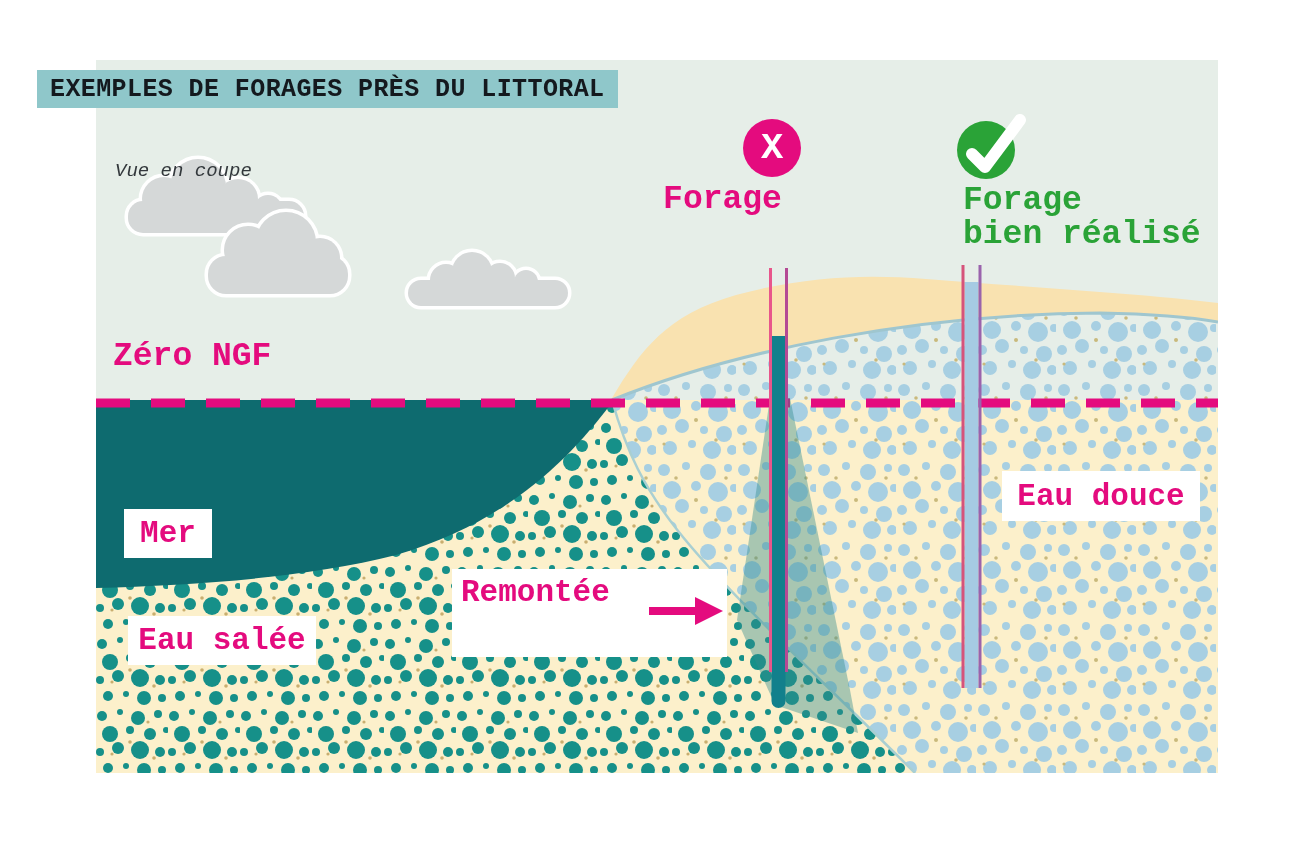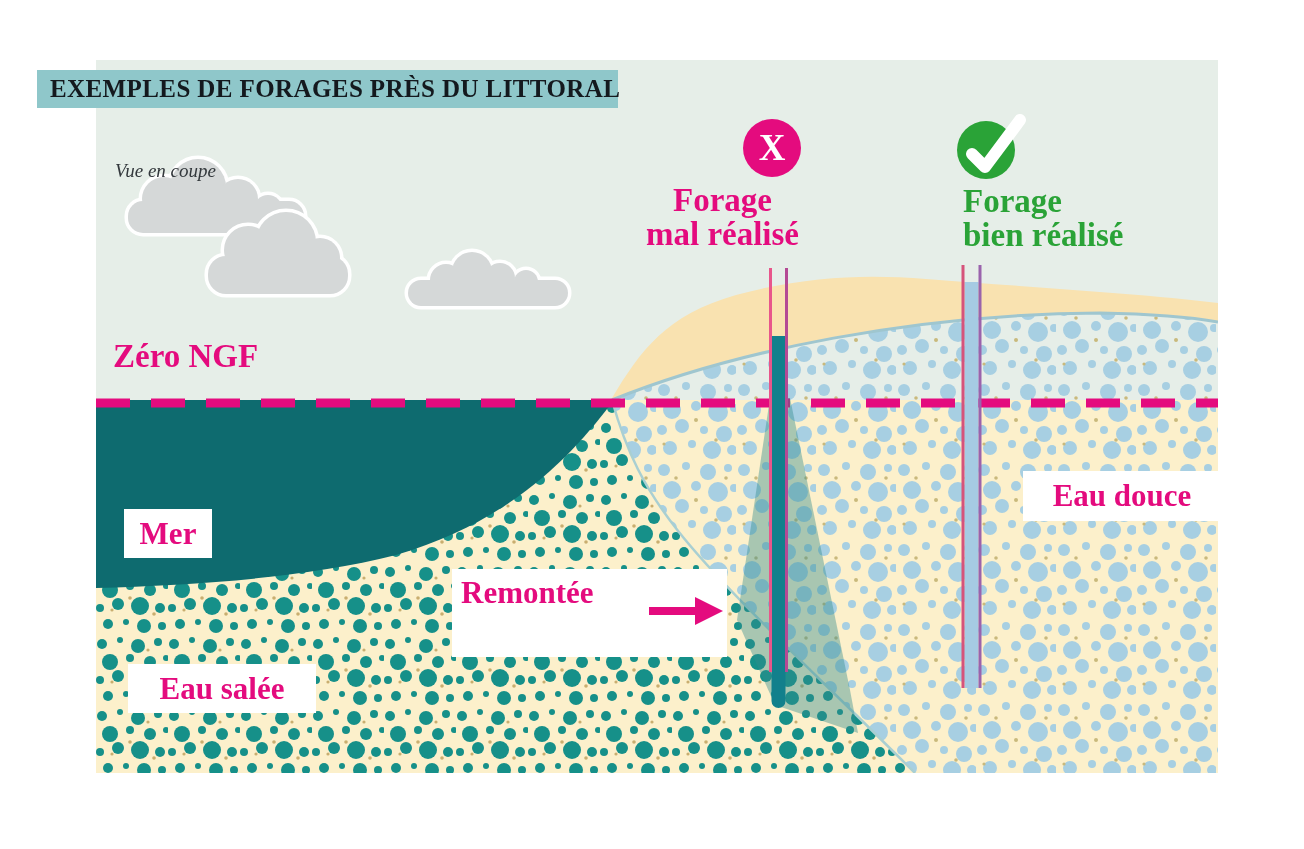--- a/index.html
+++ b/index.html
@@ -1,35 +1,35 @@
 <!DOCTYPE html>
 <html><head>
 <meta charset="utf-8">
 <style>
   html,body{margin:0;padding:0;background:#ffffff;}
   .page{position:relative;width:1304px;height:849px;background:#ffffff;overflow:hidden;
-        font-family:Liberation Serif, serif;}
+        font-family:Liberation Mono, monospace;}
   .scene{position:absolute;left:96px;top:60px;width:1122px;height:713px;}
   .scene svg{position:absolute;left:0;top:0;}
 
   .title-bar{position:absolute;left:37px;top:70px;width:581px;height:38px;background:#8fc7ca;
              display:flex;align-items:center;padding-left:13px;box-sizing:border-box;}
   .title-bar span{font-size:25px;font-weight:bold;color:#14191e;letter-spacing:.4px;white-space:nowrap;}
   .subtitle{position:absolute;left:115px;top:116px;font-size:19px;font-style:italic;color:#33383c;margin-top:44px;}
 
   .pink{color:#e40b7e;}
   .green{color:#2aa337;}
   .lbl{position:absolute;font-weight:bold;font-size:33px;white-space:nowrap;}
   .lbl-zero{left:113px;top:338px;}
 
   .wbox{position:absolute;background:#ffffff;display:flex;align-items:center;justify-content:center;
         font-weight:bold;font-size:31px;color:#e40b7e;white-space:nowrap;}
   .box-mer{left:124px;top:509px;width:88px;height:49px;}
-  .box-salee{left:128px;top:616px;width:188px;height:49px;margin-top:48px;}
-  .box-douce{left:1002px;top:471px;width:198px;height:50px;margin-left:21px;}
+  .box-salee{left:128px;top:616px;width:188px;height:49px;}
+  .box-douce{left:1002px;top:471px;width:198px;height:50px;}
 
   .box-remontee{left:452px;top:569px;width:275px;height:88px;justify-content:flex-start;
                 align-items:flex-start;flex-direction:column;padding:6px 0 0 9px;box-sizing:border-box;
                 line-height:36px;}
   .arrow-wrap{position:absolute;left:195px;top:24px;width:78px;height:36px;}
 
   .well-caption{position:absolute;font-weight:bold;font-size:33px;line-height:34px;}
   .mal-caption{left:615px;top:183px;width:215px;text-align:center;}
   .bien-caption{left:963px;top:184px;width:240px;text-align:left;}
 
@@ -196,21 +196,20 @@
         <polygon points="48,4 76,18 48,32" fill="#e40b7e"></polygon>
       </svg>
     </div>
   </div>
 
   <div class="badge badge-x">
     <span>X</span>
   </div>
   <div class="well-caption pink mal-caption">
     <div>Forage</div>
-    <div>mal réalisé</div>
   </div>
 
   <div class="badge badge-check">
     <svg width="80" height="84" viewBox="0 0 80 84">
       <path d="M20,52 L33,65 L68,18" fill="none" stroke="#ffffff" stroke-width="12" stroke-linecap="round" stroke-linejoin="round"></path>
     </svg>
   </div>
   <div class="well-caption green bien-caption">
     <div>Forage</div>
     <div>bien réalisé</div>

